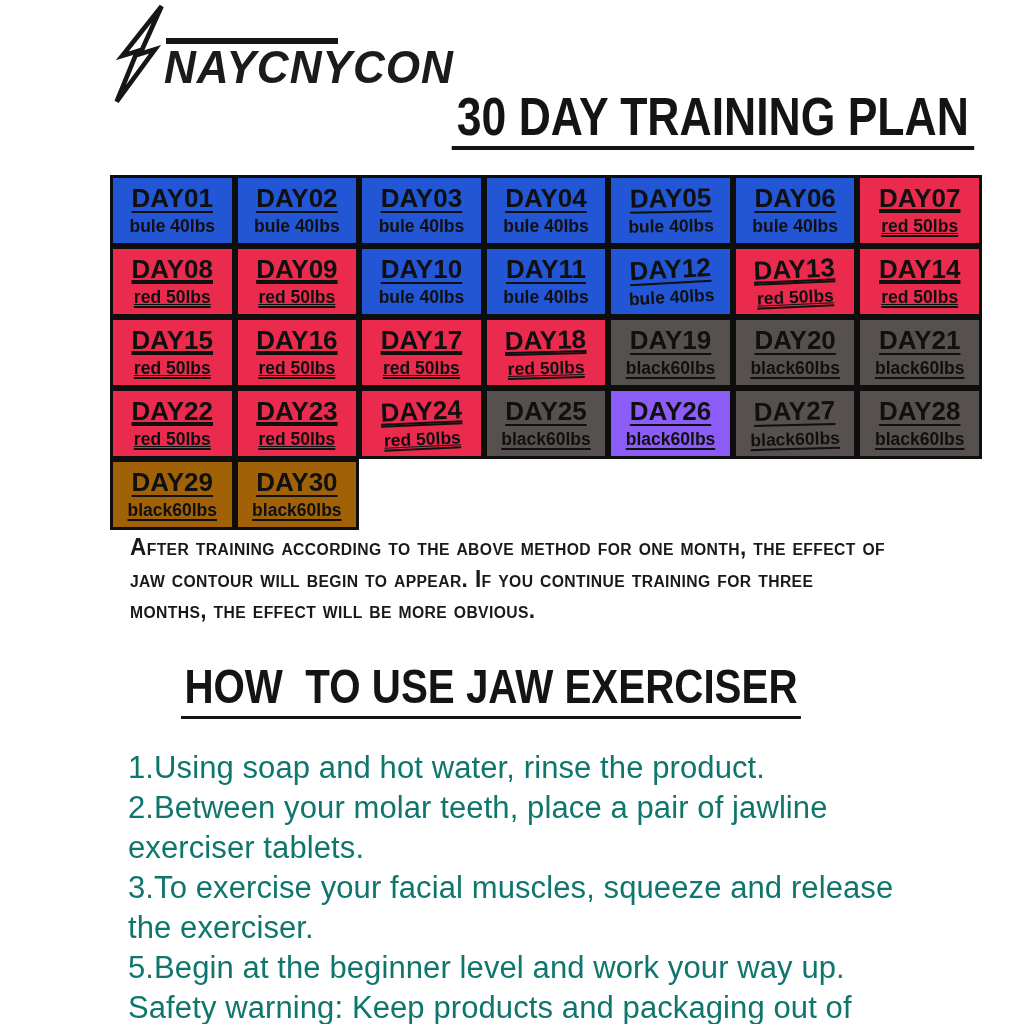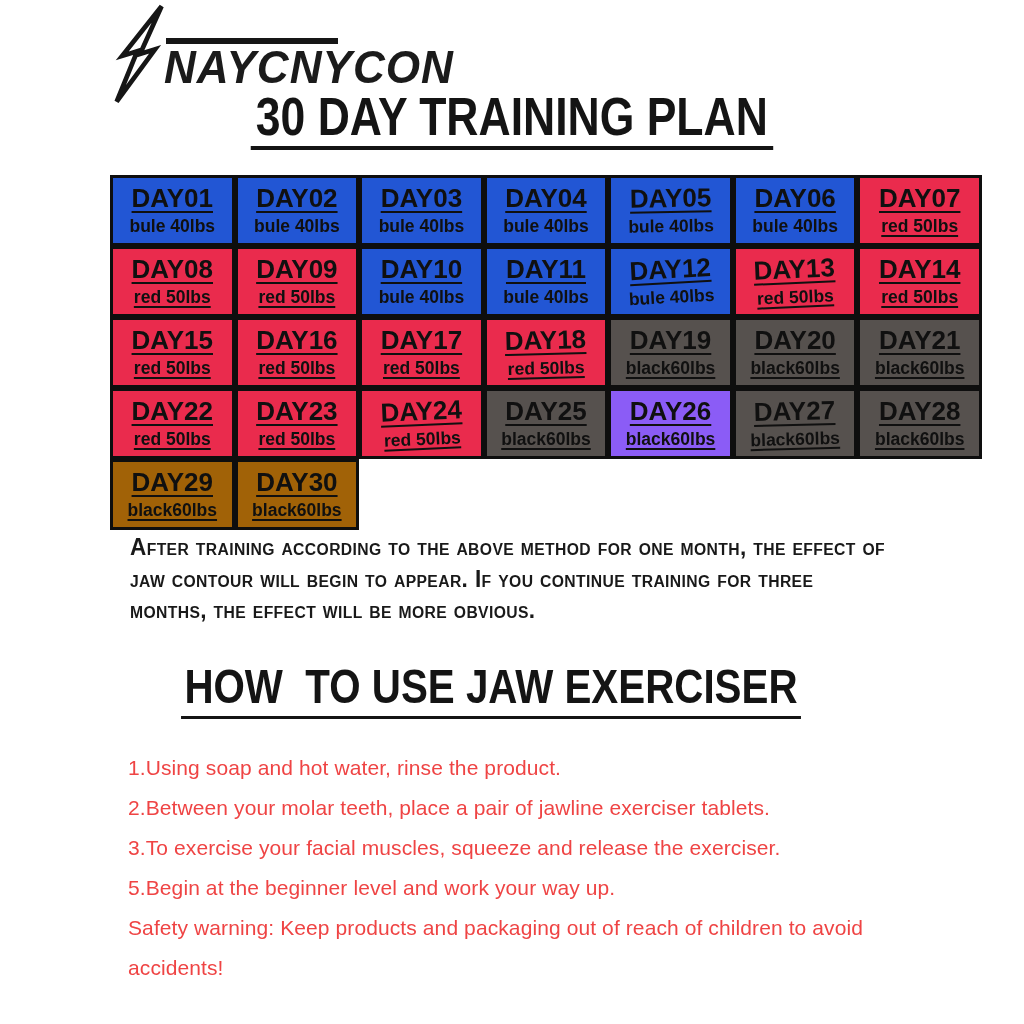--- a/index.html
+++ b/index.html
@@ -11,37 +11,37 @@
   .logo{position:absolute;left:108px;top:0;width:480px;height:110px;}
   .bolt{position:absolute;left:4px;top:2px;}
   .logo-bar{position:absolute;left:58px;top:38px;width:172px;height:6px;background:#161616;}
   .brand{
     position:absolute;left:56px;top:40px;
     font-size:46px;font-weight:700;font-style:italic;letter-spacing:1px;
     color:#1b1b1b;transform:scaleX(0.96);transform-origin:left;
     white-space:nowrap;
   }
   
-  .title-wrap{position:absolute;top:92px;left:0;width:1024px;text-align:center;}
+  .title-wrap{position:absolute;top:92px;left:0;width:1024px;text-align:right;}
   .title{
     display:inline-block;font-size:53px;font-weight:700;letter-spacing:0px;
     color:#141414;border-bottom:4px solid #141414;padding:0 6px 4px 6px;
     transform:scaleX(0.84);transform-origin:center;white-space:pre;line-height:50px;
   }
   
   .grid{
     position:absolute;left:110px;top:175px;width:872px;
     display:grid;grid-template-columns:repeat(7,1fr);grid-auto-rows:71px;
   }
   .cell{
     border:3px solid #0e0e0e;display:flex;flex-direction:column;
     align-items:center;justify-content:center;color:#101010;overflow:hidden;
   }
   .cell.blue{background:var(--c-blue,#2256d4);}
-  .cell.red{background:var(--c-red,#ea2b4d);}
+  .cell.red{background:var(--c-red,#ea2b4d);text-decoration:underline;}
   .cell.black{background:var(--c-black,#56514e);}
   .cell:nth-child(26){background:#8b5cf6;}
   .cell:nth-child(29),.cell:nth-child(30){background:#a16207;}
   .cell .inner{display:flex;flex-direction:column;align-items:center;line-height:1;}
   .cell .day{
     font-size:26px;font-weight:700;text-decoration:underline;
     text-underline-offset:4px;text-decoration-thickness:2px;margin-bottom:7px;
   }
   .cell .weight{
     font-size:17.5px;font-weight:700;text-decoration:underline;
@@ -63,21 +63,21 @@
   
   .h2-wrap{position:absolute;top:664px;left:0;width:1024px;text-align:center;transform:translateX(-21px);}
   .h2{
     display:inline-block;font-size:48px;font-weight:700;color:#141414;
     border-bottom:3px solid #141414;padding:0 4px 6px 4px;
     transform:scaleX(0.84);transform-origin:center;white-space:pre;line-height:46px;
   }
   
   .steps{position:absolute;left:128px;top:748px;width:802px;}
   .steps ul{list-style:none;margin:0;padding:0;}
-  .steps li,.warning{font-size:21px;line-height:40px;color:#ef4444;letter-spacing:0.1px;}
+  .steps li,.warning{font-size:31px;line-height:40px;color:#0f766e;letter-spacing:0.1px;}
 </style>
 </head>
 <body>
 
 <div class="logo">
   <svg class="bolt" viewBox="0 0 62 110" width="58" height="104" aria-hidden="true">
     <path d="M53 4 L11 57 L27 52 L5 106 L46 50 L30 55 Z" fill="none" stroke="#161616" stroke-width="5" stroke-linejoin="miter"></path>
   </svg>
   <div class="logo-bar"></div>
   <div class="brand">NAYCNYCON</div>

